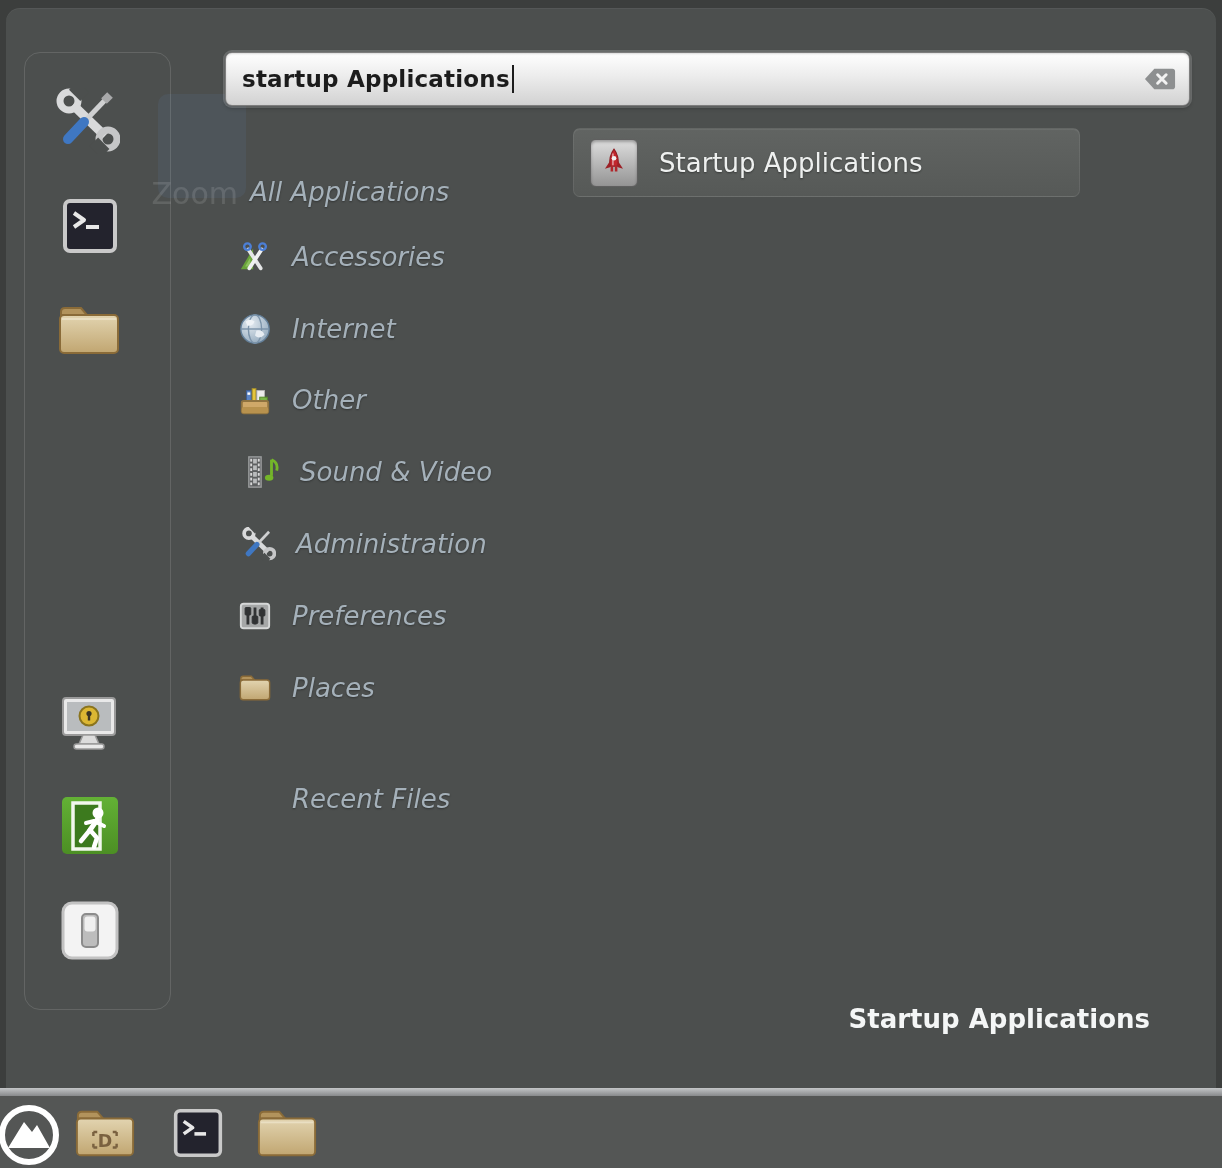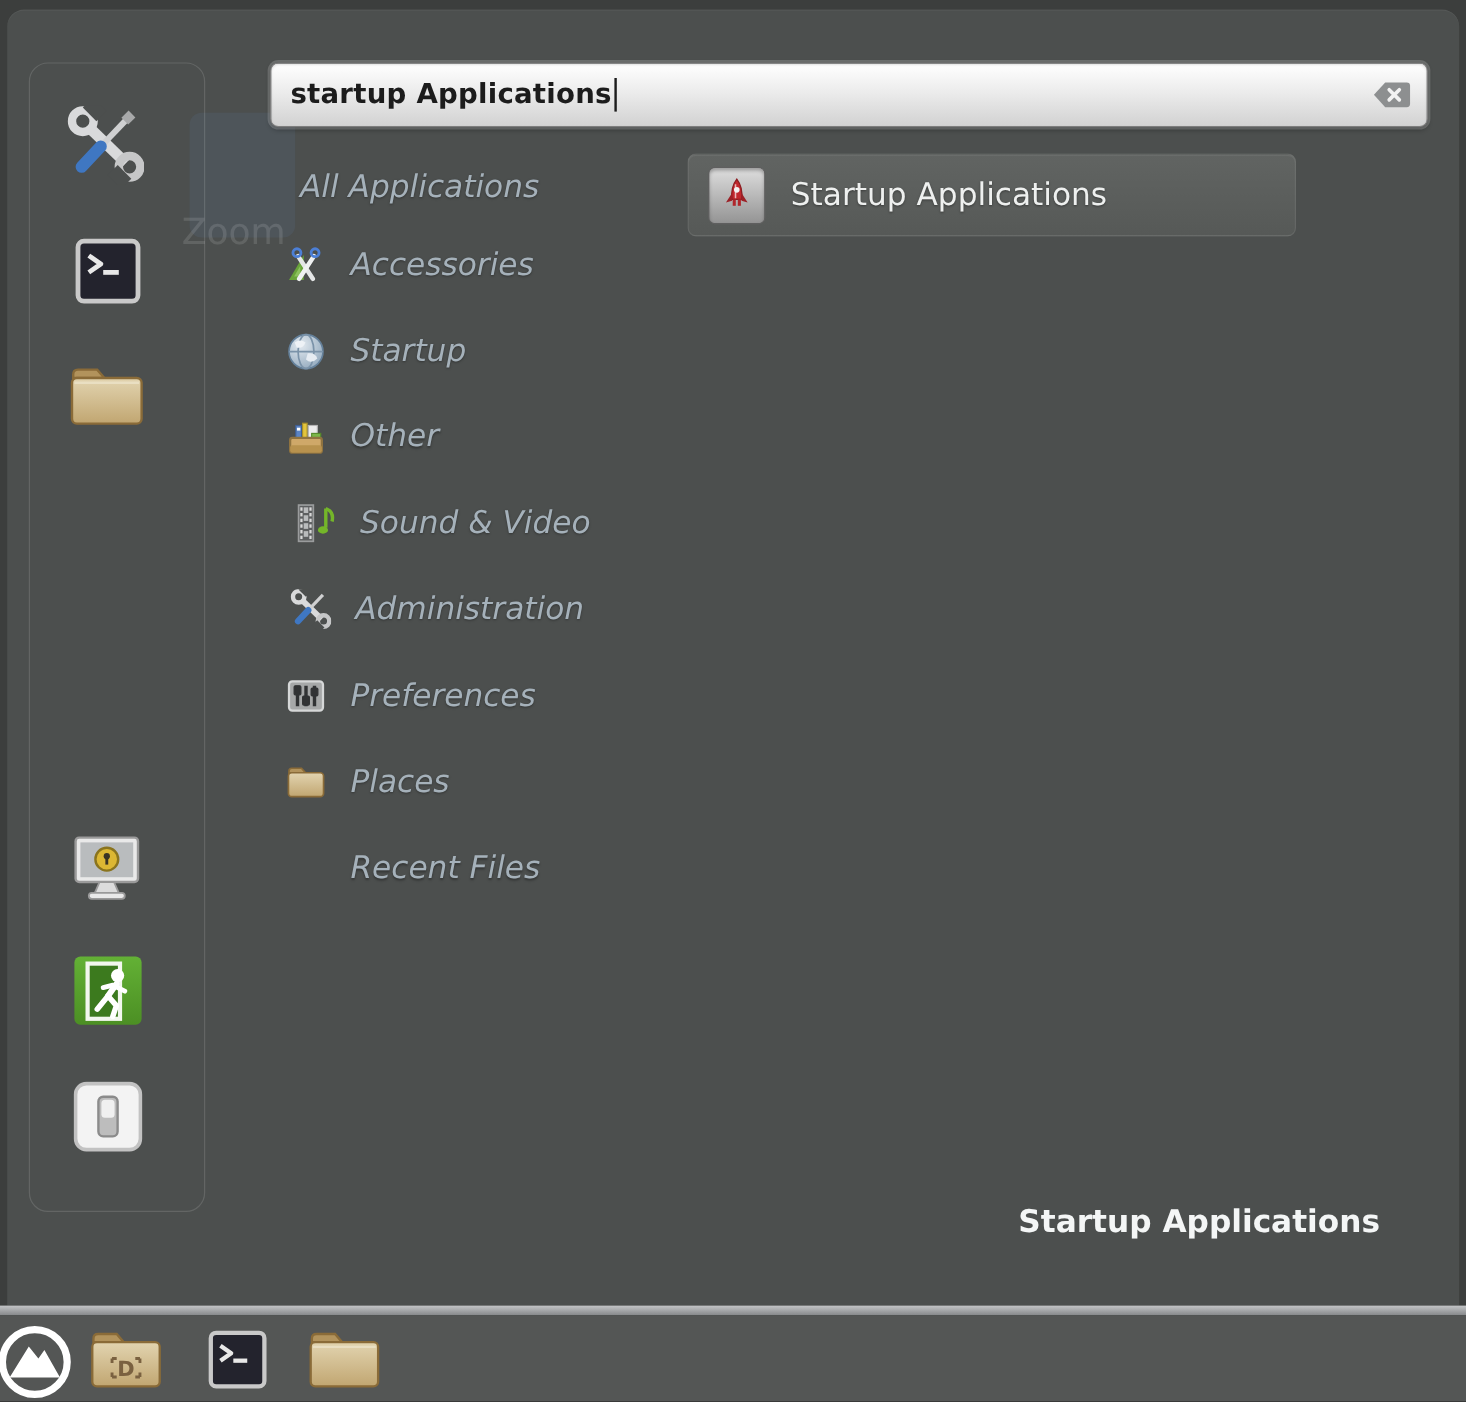--- a/index.html
+++ b/index.html
@@ -23,21 +23,21 @@
   .search{position:absolute;left:225px;top:52px;width:965px;height:54px;
     background:linear-gradient(180deg,#ffffff 0%,#ececec 45%,#d2d2d2 100%);
     border:1px solid #7e7e7e;border-radius:7px;
     box-shadow:0 0 0 2px rgba(255,255,255,.18),0 2px 4px rgba(0,0,0,.3),inset 0 1px 2px rgba(0,0,0,.15);
     display:flex;align-items:center;padding:0 16px;box-sizing:border-box;}
   .search-text{font-size:23px;font-weight:bold;color:#1c1c1c;letter-spacing:.2px;}
   .caret{display:inline-block;width:2px;height:28px;background:#1c1c1c;margin-left:2px;}
   .clear-btn{position:absolute;right:13px;top:13px;width:32px;height:26px;}
   .clear-btn svg{width:100%;height:100%;}
   
-  .cat-row{position:absolute;display:flex;align-items:center;gap:20px;height:36px;}
+  .cat-row{position:absolute;display:flex;align-items:center;gap:20px;height:36px;margin-top:36px;}
   .cat-icon{width:34px;height:34px;flex:0 0 34px;}
   .cat-icon svg{width:34px;height:34px;}
   .cat-label{font-size:26px;font-style:italic;color:#a5b1ba;
     text-shadow:0 1px 2px rgba(0,0,0,.35);white-space:nowrap;}
   
   .result{position:absolute;left:573px;top:128px;width:507px;height:69px;
     background:linear-gradient(180deg,#616462 0%,#565957 100%);
     border:1px solid rgba(255,255,255,.08);border-radius:7px;
     box-shadow:inset 0 1px 0 rgba(255,255,255,.06);
     display:flex;align-items:center;gap:21px;padding-left:16px;box-sizing:border-box;}
@@ -193,21 +193,21 @@
     <div class="cat-row" style="left:232px;top:267px">
       <span class="cat-icon">
         <svg viewBox="0 0 36 36">
           <circle cx="18" cy="18" r="15" fill="url(#globeGrad)" stroke="#64809a" stroke-width="1.5"></circle>
           <ellipse cx="18" cy="18" rx="7" ry="15" fill="none" stroke="#7b93a9" stroke-width="1.5"></ellipse>
           <line x1="3" y1="18" x2="33" y2="18" stroke="#7b93a9" stroke-width="1.5"></line>
           <path d="M8 10 q5 -3.5 9.5 0 q-2 5.5 -7.5 4.5 z" fill="#eef2f6"></path>
           <path d="M19.5 19.5 q6.5 -1 8.5 4.5 q-5.5 5.5 -10 1 z" fill="#e6ecf2"></path>
         </svg>
       </span>
-      <span class="cat-label">Startup</span>
+      <span class="cat-label">Internet</span>
     </div>
 
     <div class="cat-row" style="left:232px;top:338px">
       <span class="cat-icon">
         <svg viewBox="0 0 36 36">
           <rect x="9" y="8" width="5" height="13" fill="#5b84c4" stroke="#3f5f94"></rect>
           <rect x="10" y="10" width="3" height="2.5" fill="#ffffff"></rect>
           <rect x="15" y="6" width="4" height="15" fill="#e3c53d" stroke="#a8902a"></rect>
           <rect x="20" y="8" width="8" height="13" fill="#ececec" stroke="#b5b5b5"></rect>
           <rect x="23" y="15" width="8" height="6" fill="#7ab648" stroke="#568a2b"></rect>
@@ -285,21 +285,21 @@
     <div class="cat-row" style="left:232px;top:626px">
       <span class="cat-icon">
         <svg viewBox="0 0 36 32">
           <path d="M3 10 L3 6 Q3 3.5 5.5 3.5 H14 L17.5 7.5 H3 Z" fill="#b2935c" stroke="#8a6b38" stroke-width="1.5"></path>
           <rect x="2.5" y="7.5" width="31" height="21" rx="3" fill="url(#tanGrad)" stroke="#8a6b38" stroke-width="1.5"></rect>
         </svg>
       </span>
       <span class="cat-label">Places</span>
     </div>
 
-    <div class="cat-row" style="left:286px;top:698px">
+    <div class="cat-row" style="left:286px;top:737px">
       <span class="cat-label">Recent Files</span>
     </div>
 
     <div class="result" style="left:567px;top:120px">
       <span class="launcher-btn">
         <svg viewBox="0 0 32 32">
           <path d="M16 3 C19.5 7.5 20.5 13 19.8 19 H12.2 C11.5 13 12.5 7.5 16 3 Z" fill="#c1272d" stroke="#8c1d22" stroke-width="1"></path>
           <path d="M15 7 v11" stroke="#e9b7b9" stroke-width="1.2"></path>
           <circle cx="16" cy="11.5" r="2.2" fill="#f2f2f2"></circle>
           <path d="M12.3 14 L7.5 21.5 L12.3 20 Z" fill="#9c2026"></path>

